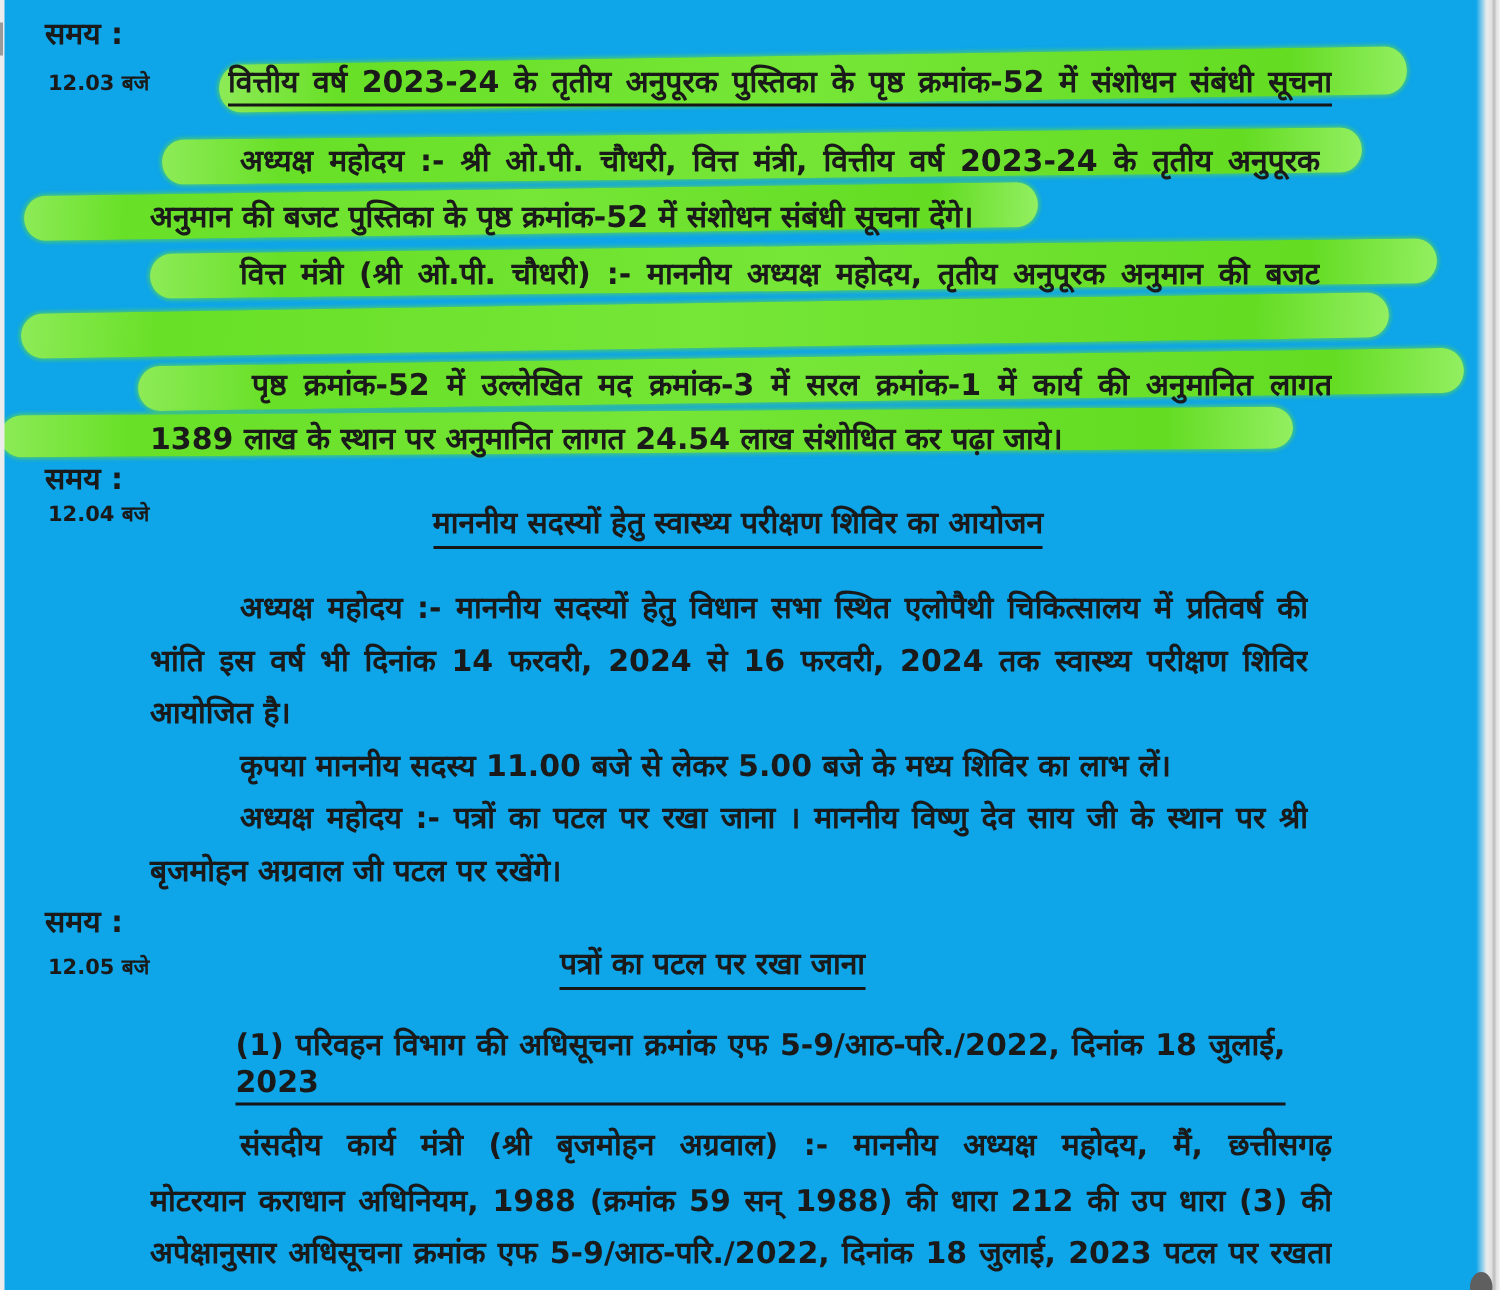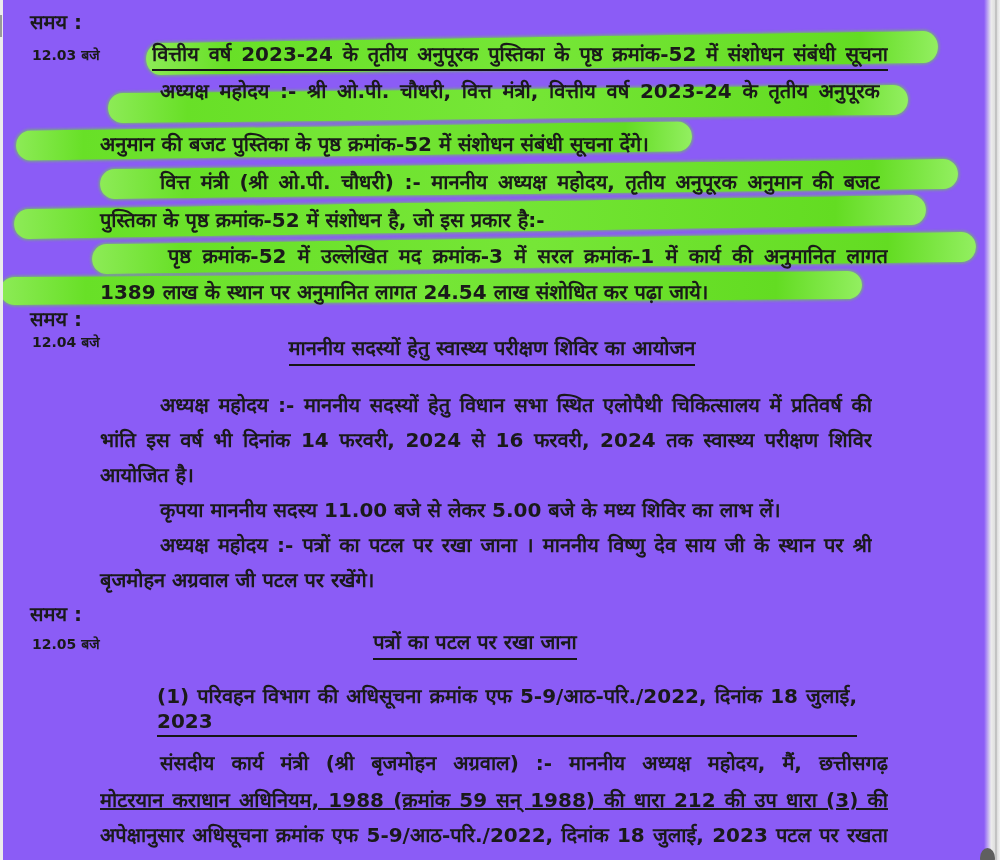--- a/index.html
+++ b/index.html
@@ -1,18 +1,18 @@
 <!DOCTYPE html>
 <html><head>
 <meta charset="utf-8">
 <style>
   html,body{margin:0;padding:0;background:#ffffff;}
   .page{
     position:relative;width:1000px;height:860px;overflow:hidden;
-    background:#8b5cf6;
+    background:#0ea5e9;
     font-family:"DejaVu Sans",sans-serif;
     color:#1a1a1a;
   }
   
   .edge-right{position:absolute;top:0;right:0;width:16px;height:860px;
     background:linear-gradient(90deg,rgba(0,0,0,0) 0%,#ececec 45%,#d8d8d8 78%,#f3f3f3 100%);z-index:5;}
   .edge-right-line{position:absolute;top:0;right:3px;width:2px;height:860px;background:#c3c3c3;z-index:6;}
   .corner-blob{position:absolute;right:5px;bottom:-8px;width:15px;height:20px;border-radius:50%;background:#5f5f5f;z-index:7;}
   .edge-left{position:absolute;left:0;top:0;width:3px;height:860px;background:#ececec;z-index:5;}
   .speck{position:absolute;left:0;top:15px;width:2px;height:22px;background:#9a9a9a;z-index:5;}
@@ -54,24 +54,23 @@
   <div class="swash" style="left:14px;top:202px;width:912px;transform:rotate(-0.9deg);"></div>
   <div class="swash" style="left:92px;top:238px;width:884px;transform:rotate(-0.8deg);"></div>
   <div class="swash" style="left:0px;top:274px;width:862px;height:28px;transform:rotate(-0.4deg);"></div>
 
   <div class="time-label" style="left:30px;top:8px;">समय :</div>
   <div class="time-value" style="left:32px;top:45px;">12.03 बजे</div>
   <div class="head" style="left:152px;top:40px;width:736px;">
     <div class="rule wide">वित्तीय वर्ष 2023-24 के तृतीय अनुपूरक पुस्तिका के पृष्ठ क्रमांक-52 में संशोधन संबंधी सूचना</div>
   </div>
 
-  <div class="line wide indent" style="left:100px;top:76px;width:780px;">अध्यक्ष महोदय :- श्री ओ.पी. चौधरी, वित्त मंत्री, वित्तीय वर्ष 2023-24 के तृतीय अनुपूरक</div>
+  <div class="line wide indent" style="left:100px;top:92px;width:780px;">अध्यक्ष महोदय :- श्री ओ.पी. चौधरी, वित्त मंत्री, वित्तीय वर्ष 2023-24 के तृतीय अनुपूरक</div>
   <div class="line" style="left:100px;top:129px;width:780px;">अनुमान की बजट पुस्तिका के पृष्ठ क्रमांक-52 में संशोधन संबंधी सूचना देंगे।</div>
   <div class="line wide indent" style="left:100px;top:167px;width:780px;">वित्त मंत्री (श्री ओ.पी. चौधरी) :- माननीय अध्यक्ष महोदय, तृतीय अनुपूरक अनुमान की बजट</div>
-  <div class="line" style="left:100px;top:205px;width:780px;">पुस्तिका के पृष्ठ क्रमांक-52 में संशोधन है, जो इस प्रकार है:-</div>
   <div class="line wide indent" style="left:108px;top:241px;width:780px;">पृष्ठ क्रमांक-52 में उल्लेखित मद क्रमांक-3 में सरल क्रमांक-1 में कार्य की अनुमानित लागत</div>
   <div class="line" style="left:100px;top:277px;width:780px;">1389 लाख के स्थान पर अनुमानित लागत 24.54 लाख संशोधित कर पढ़ा जाये।</div>
 
   <div class="time-label" style="left:30px;top:305px;">समय :</div>
   <div class="time-value" style="left:32px;top:332px;">12.04 बजे</div>
   <div class="head ctr" style="left:100px;top:334px;width:784px;">
     <span class="u">माननीय सदस्यों हेतु स्वास्थ्य परीक्षण शिविर का आयोजन</span>
   </div>
 
   <div class="line wide indent" style="left:100px;top:390px;width:772px;">अध्यक्ष महोदय :- माननीय सदस्यों हेतु विधान सभा स्थित एलोपैथी चिकित्सालय में प्रतिवर्ष की</div>
@@ -85,16 +84,16 @@
   <div class="time-value" style="left:32px;top:634px;">12.05 बजे</div>
   <div class="head ctr" style="left:75px;top:628px;width:800px;">
     <span class="u">पत्रों का पटल पर रखा जाना</span>
   </div>
 
   <div class="head" style="left:132px;top:682px;width:700px;margin-left:25px;">
     <div class="rule wide">(1) परिवहन विभाग की अधिसूचना क्रमांक एफ 5-9/आठ-परि./2022, दिनांक 18 जुलाई, 2023</div>
   </div>
 
   <div class="line wide indent" style="left:100px;top:748px;width:788px;">संसदीय कार्य मंत्री (श्री बृजमोहन अग्रवाल) :- माननीय अध्यक्ष महोदय, मैं,  छत्तीसगढ़</div>
-  <div class="line wide" style="left:100px;top:785px;width:788px;text-decoration:underline;">मोटरयान कराधान अधिनियम, 1988 (क्रमांक 59 सन् 1988) की धारा 212 की उप धारा (3) की</div>
+  <div class="line wide" style="left:100px;top:785px;width:788px;">मोटरयान कराधान अधिनियम, 1988 (क्रमांक 59 सन् 1988) की धारा 212 की उप धारा (3) की</div>
   <div class="line wide" style="left:100px;top:820px;width:788px;">अपेक्षानुसार अधिसूचना क्रमांक एफ 5-9/आठ-परि./2022, दिनांक 18 जुलाई, 2023 पटल पर रखता हूँ।</div>
 
 </div>
 
 </body></html>

